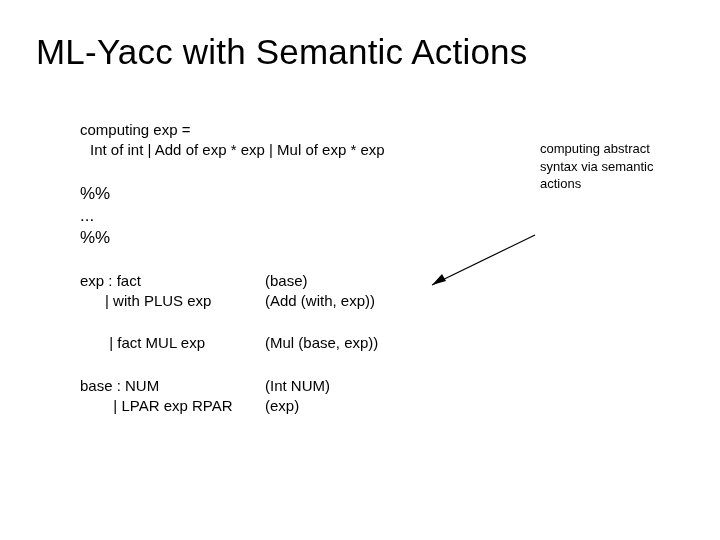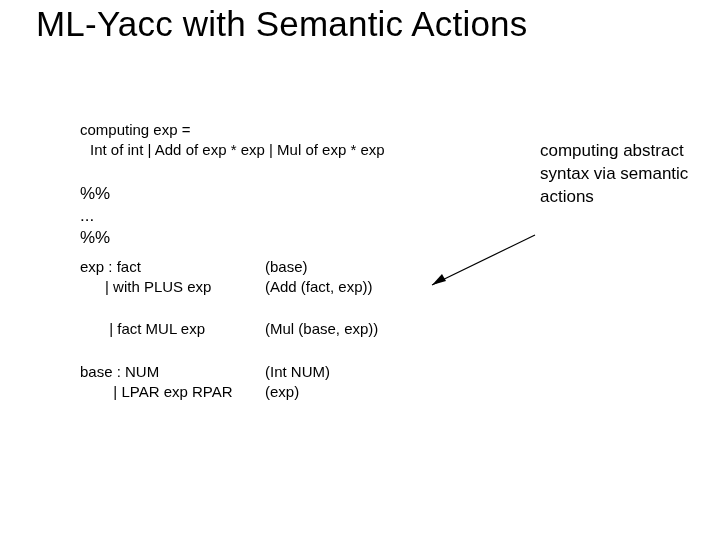--- a/index.html
+++ b/index.html
@@ -7,58 +7,58 @@
       width: 720px;
       height: 540px;
       background: #fff;
       font-family: Arial, Helvetica, sans-serif;
       position: relative;
       overflow: hidden;
     }
     .title {
       font-size: 35px;
       font-weight: normal;
-      padding: 4px 0 0 36px;
+      padding: 32px 0 0 36px;
       letter-spacing: 0.2px;
     }
     .content {
       position: absolute;
       left: 80px;
       top: 120px;
       font-size: 15px;
       line-height: 1.35;
     }
     .datatype .l1 { }
     .datatype .l2 { padding-left: 10px; }
     .sep {
       margin-top: 22px;
       font-size: 17px;
       line-height: 1.3;
     }
     .rules {
-      margin-top: 8px;
+      margin-top: 22px;
     }
     .rule-block {
       margin-bottom: 22px;
     }
     .rule-row {
       display: flex;
     }
     .rule-left {
       width: 185px;
       white-space: pre;
     }
     .rule-right {
       white-space: pre;
     }
     .note {
       position: absolute;
       left: 540px;
       top: 140px;
-      font-size: 17px;
+      font-size: 13px;
       line-height: 1.35;
       width: 150px;
     }
     .arrow {
       position: absolute;
       left: 420px;
       top: 230px;
       width: 120px;
       height: 60px;
     }
@@ -81,21 +81,21 @@
   </div>
 
   <div class="rules">
     <div class="rule-block">
       <div class="rule-row">
         <span class="rule-left">exp : fact</span>
         <span class="rule-right">(base)</span>
       </div>
       <div class="rule-row">
         <span class="rule-left">      | with PLUS exp</span>
-        <span class="rule-right">(Add (fact, exp))</span>
+        <span class="rule-right">(Add (with, exp))</span>
       </div>
     </div>
 
     <div class="rule-block">
       <div class="rule-row">
         <span class="rule-left">       | fact MUL exp</span>
         <span class="rule-right">(Mul (base, exp))</span>
       </div>
     </div>
 

